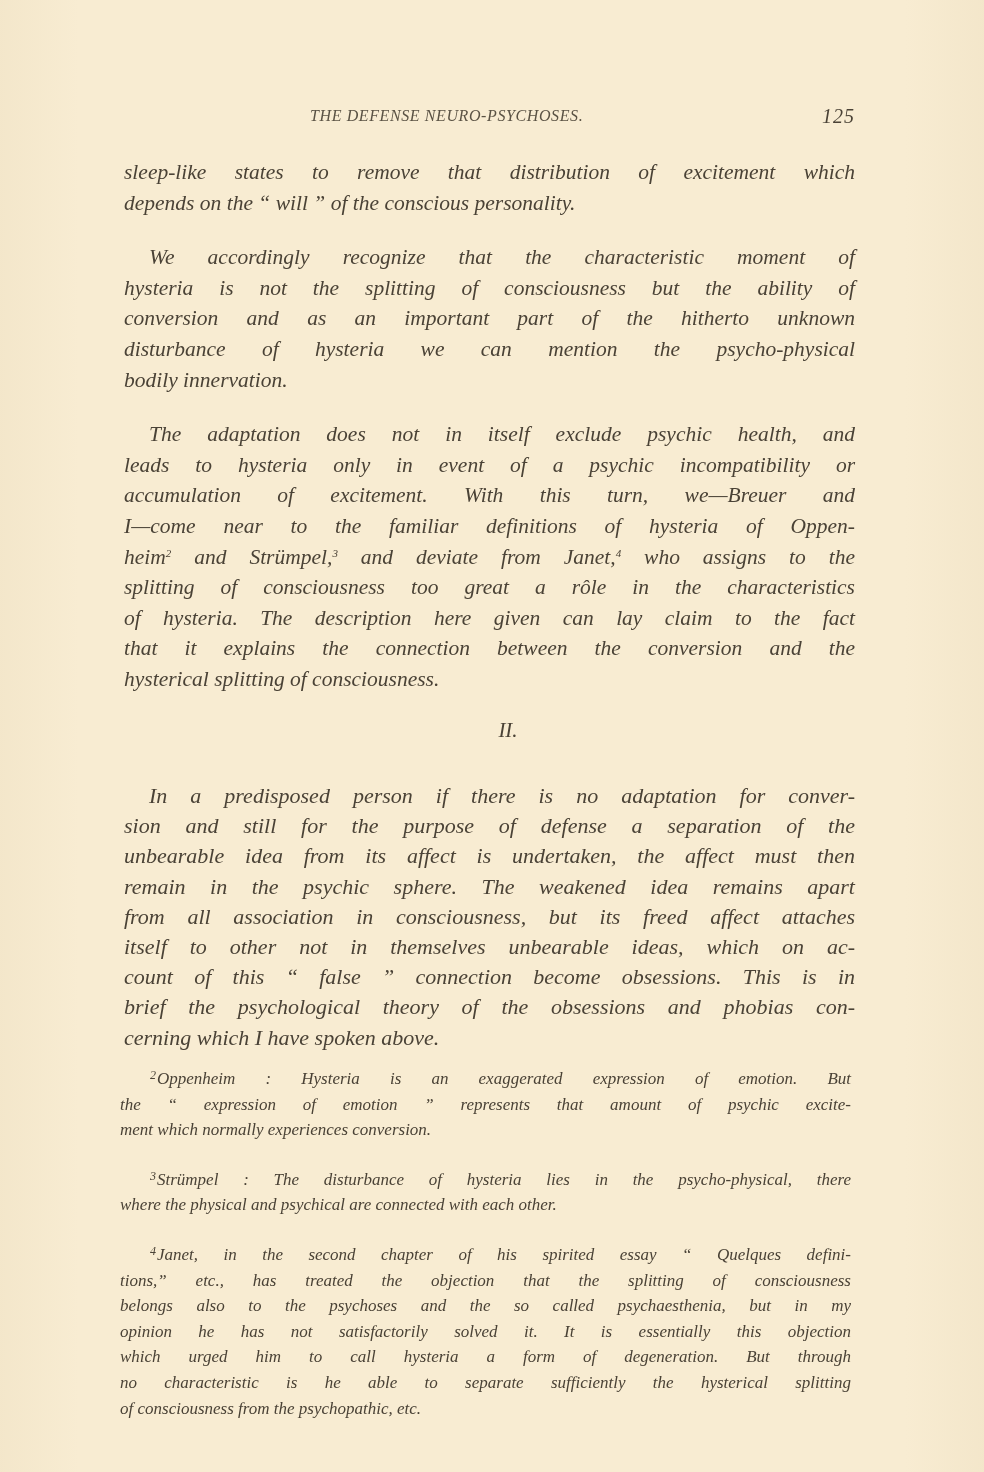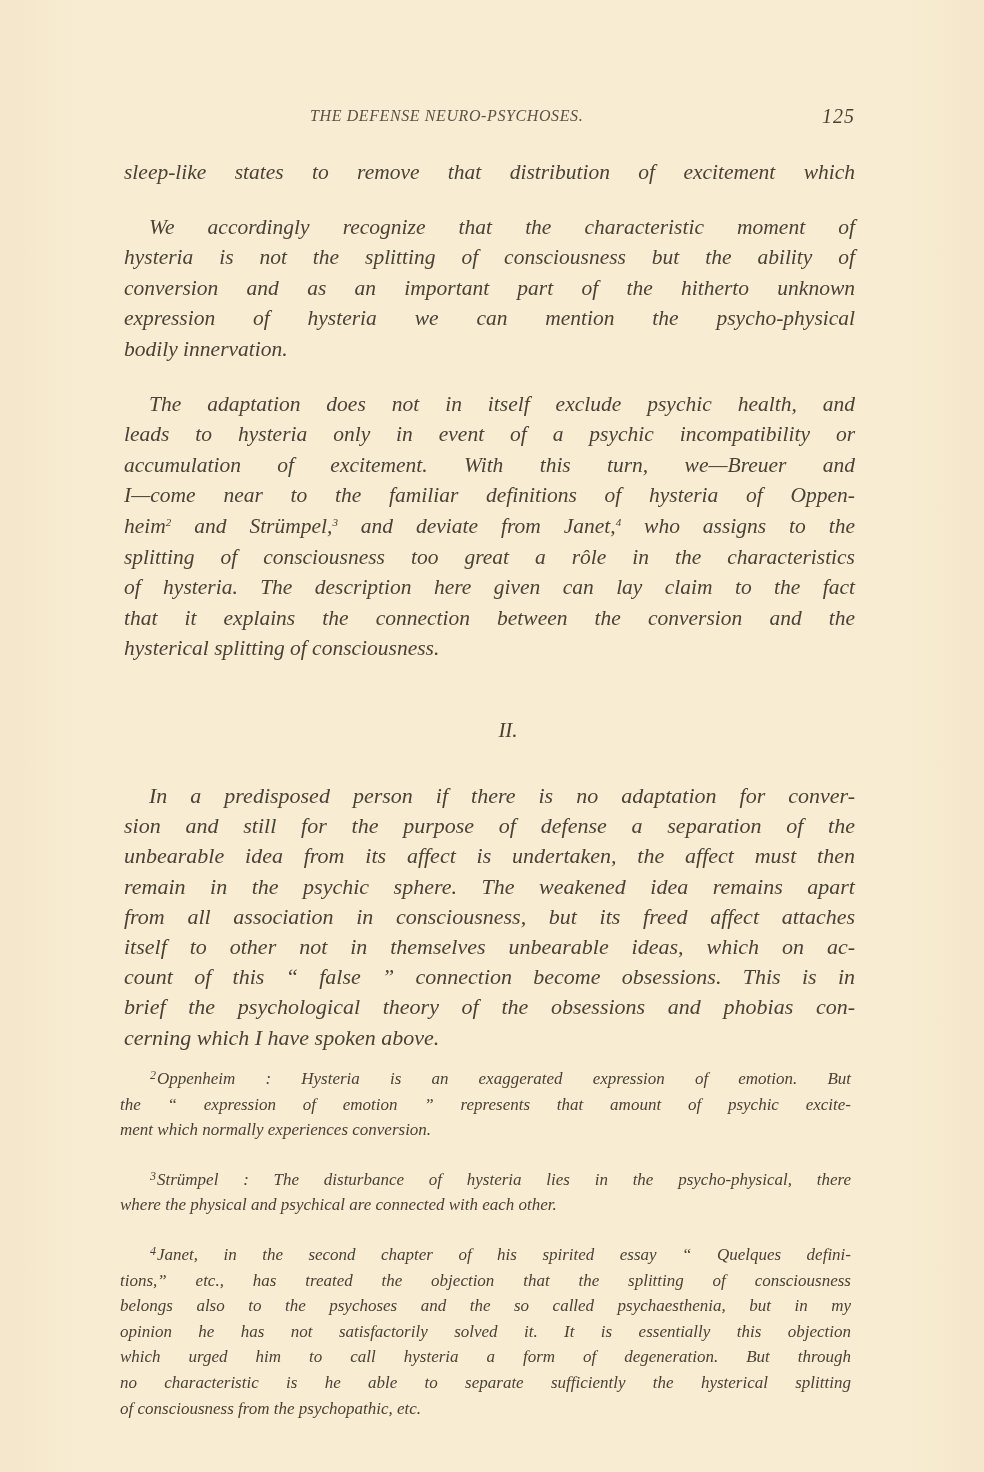--- a/index.html
+++ b/index.html
@@ -53,24 +53,25 @@
 
 <div class="page">
 
   <div class="running-head">
     <span class="running-title">THE DEFENSE NEURO-PSYCHOSES.</span>
     <span class="page-number">125</span>
   </div>
 
   <div class="body-text">
     <span class="line">sleep-like states to remove that distribution of excitement which</span>
+    <span class="line last">depends on the “ will ” of the conscious personality.</span>
     <span class="line indent">We accordingly recognize that the characteristic moment of</span>
     <span class="line">hysteria is not the splitting of consciousness but the ability of</span>
     <span class="line">conversion and as an important part of the hitherto unknown</span>
-    <span class="line">expression of hysteria we can mention the psycho-physical</span>
+    <span class="line">disturbance of hysteria we can mention the psycho-physical</span>
     <span class="line last">bodily innervation.</span>
     <span class="line indent">The adaptation does not in itself exclude psychic health, and</span>
     <span class="line">leads to hysteria only in event of a psychic incompatibility or</span>
     <span class="line">accumulation of excitement. With this turn, we—Breuer and</span>
     <span class="line">I—come near to the familiar definitions of hysteria of Oppen-</span>
     <span class="line"><span>heim</span><sup>2</sup><span> and Strümpel,</span><sup>3</sup><span> and deviate from Janet,</span><sup>4</sup><span> who assigns to the</span></span>
     <span class="line">splitting of consciousness too great a rôle in the characteristics</span>
     <span class="line">of hysteria.  The description here given can lay claim to the fact</span>
     <span class="line">that it explains the connection between the conversion and the</span>
     <span class="line last">hysterical splitting of consciousness.</span>

